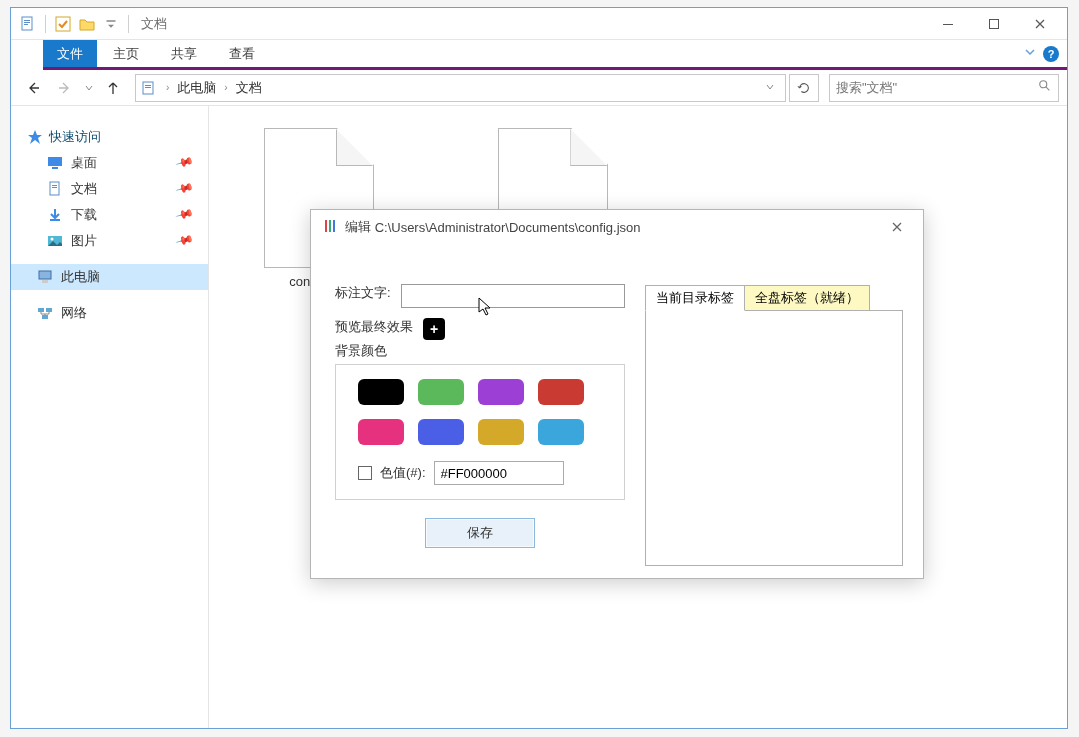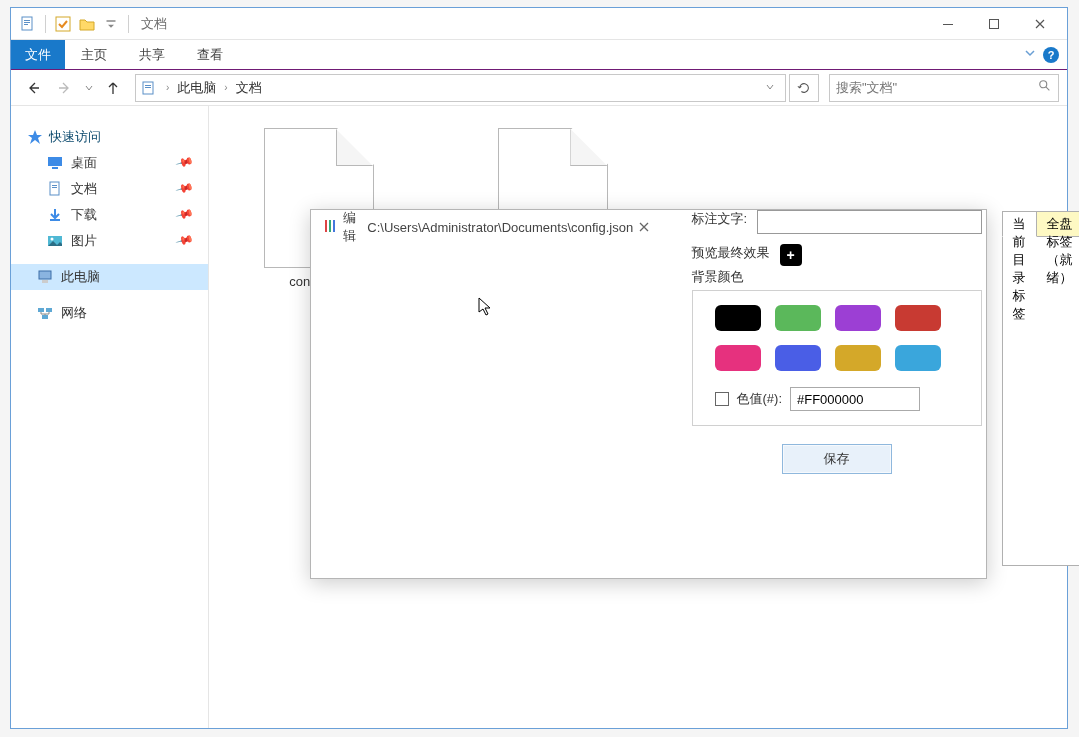--- a/index.html
+++ b/index.html
@@ -8,21 +8,21 @@
 .window { position: absolute; left: 10px; top: 7px; width: 1058px; height: 722px; background: #fff; border: 1px solid #6aa0d8; display: flex; flex-direction: column; }
 
 .titlebar { height: 32px; background: #fff; display: flex; align-items: center; padding: 0 4px; border-bottom: 1px solid #e5e5e5; }
 .titlebar-icons { display: flex; gap: 6px; align-items: center; padding-left: 4px; }
 .title-icon { width: 18px; height: 18px; display: inline-flex; align-items: center; justify-content: center; }
 .qat-sep { width: 1px; height: 18px; background: #d0d0d0; margin: 0 2px;}
 .titlebar-text { color: #6c6c6c; font-size: 13px; margin-left: 10px; }
 .win-controls { margin-left: auto; display: flex; }
 .win-btn { width: 46px; height: 30px; display: flex; align-items: center; justify-content: center; color: #555; font-size: 14px; cursor: pointer; }
 
-.ribbon-tabs { height: 30px; display: flex; align-items: stretch; border-bottom: 1px solid #701a75; background: #fff; }
+.ribbon-tabs { height: 30px; display: flex; align-items: stretch; border-bottom: 3px solid #701a75; background: #fff; margin-left: 32px; }
 .file-tab { background: #1979ca; color: #fff; font-size: 13px; padding: 0 14px; display: flex; align-items: center; }
 .rtab { padding: 0 16px; font-size: 13px; color: #444; display: flex; align-items: center; cursor: pointer; }
 .ribbon-right { margin-left: auto; display: flex; align-items: center; padding-right: 8px; gap: 6px;}
 .ribbon-expand { color: #6a9fd4; font-size: 14px;}
 .help-icon { width: 16px; height: 16px; border-radius: 50%; background:#1979ca; color:#fff; font-size:11px; display:flex; align-items:center; justify-content:center; font-weight:bold;}
 
 .navbar { height: 36px; display: flex; align-items: center; padding: 4px 8px; gap: 4px; border-bottom: 1px solid #e5e5e5;}
 .nb-btn { width: 28px; height: 28px; display:flex; align-items:center; justify-content:center; color:#555; cursor:pointer; border-radius:2px;}
 .nb-btn.disabled { color:#bbb; }
 .nb-sep { color:#888; font-size:12px; margin: 0 2px;}
@@ -51,21 +51,21 @@
 .file-page::before { content:''; position:absolute; top:0; right:0; width:36px; height:36px; background:#f5f5f5; border-left:1px solid #b8b8b8; border-bottom:1px solid #b8b8b8; clip-path: polygon(0 0, 100% 100%, 0 100%);}
 .file-page::after { content:''; position:absolute; top:-1px; right:-1px; width:37px; height:37px; background:#fff; clip-path: polygon(0 0, 100% 0, 100% 100%);}
 .file-name { font-size:13px; color:#333; margin-top:6px; text-align:center;}
 
 .statusbar { height:26px; border-top:1px solid #e5e5e5; display:flex; align-items:center; padding:0 10px; font-size:12px; color:#1979ca;}
 .sb-right { margin-left:auto; display:flex; gap:6px;}
 .view-btn { width:22px; height:18px; border:1px solid #bbb; background:#fff; display:flex;align-items:center;justify-content:center; font-size:10px; color:#666;}
 .view-btn.active { border-color:#5aa6e0; background:#e6f2fb;}
 
 
-.dialog { position:absolute; left: 310px; top: 209px; width: 677px; height: 370px; background:#fff; border:1px solid #b5b5b5; box-shadow: 0 4px 20px rgba(0,0,0,0.2); z-index: 10; display:flex; flex-direction:row;}
+.dialog { position:absolute; left: 310px; top: 209px; width: 614px; height: 370px; background:#fff; border:1px solid #b5b5b5; box-shadow: 0 4px 20px rgba(0,0,0,0.2); z-index: 10; display:flex; flex-direction:column;gap:40px;}
 .dlg-title { height:34px; display:flex; align-items:center; padding:0 12px; font-size:13px; color:#444;}
 .dlg-title-icon { width:16px; margin-right:6px;}
 .dlg-close { margin-left:auto; width:28px; height:24px; display:flex;align-items:center;justify-content:center; color:#666; font-size:14px; cursor:pointer;}
 .dlg-body { flex:1; display:flex; padding: 0 20px 12px 24px; gap: 20px;}
 .dlg-left { flex: 0 0 290px; display:flex; flex-direction:column;}
 .form-row { display:flex; gap:10px; margin-bottom:10px; font-size:13px; color:#333;}
 .text-input { border:1px solid #999; height:24px; padding:0 4px; font-size:13px; outline:none;}
 .text-input.main { flex:1;}
 .preview-plus { width:22px; height:22px; background:#000; color:#fff; border-radius:4px; display:flex;align-items:center;justify-content:center; font-weight:bold; font-size:14px; cursor:pointer;}
 .bg-panel { border:1px solid #d0d0d0; padding: 14px 22px 14px 22px; margin-top:2px;}

